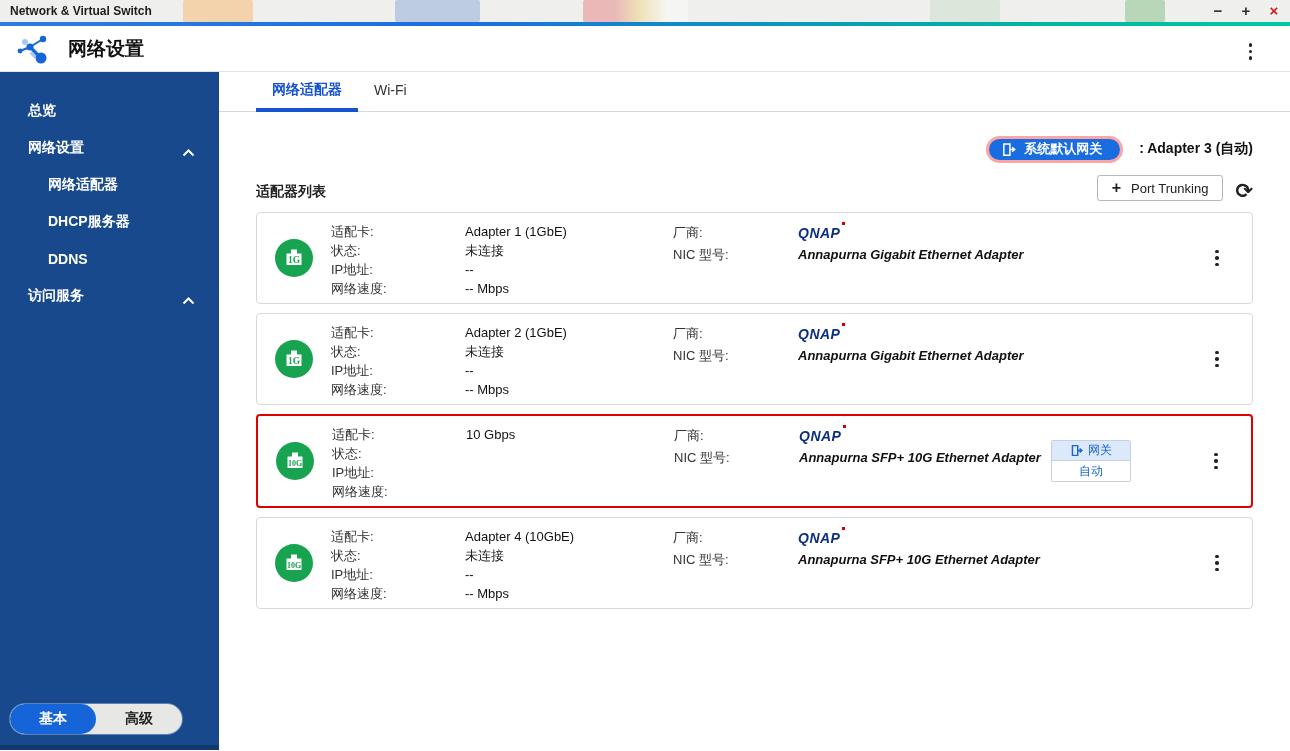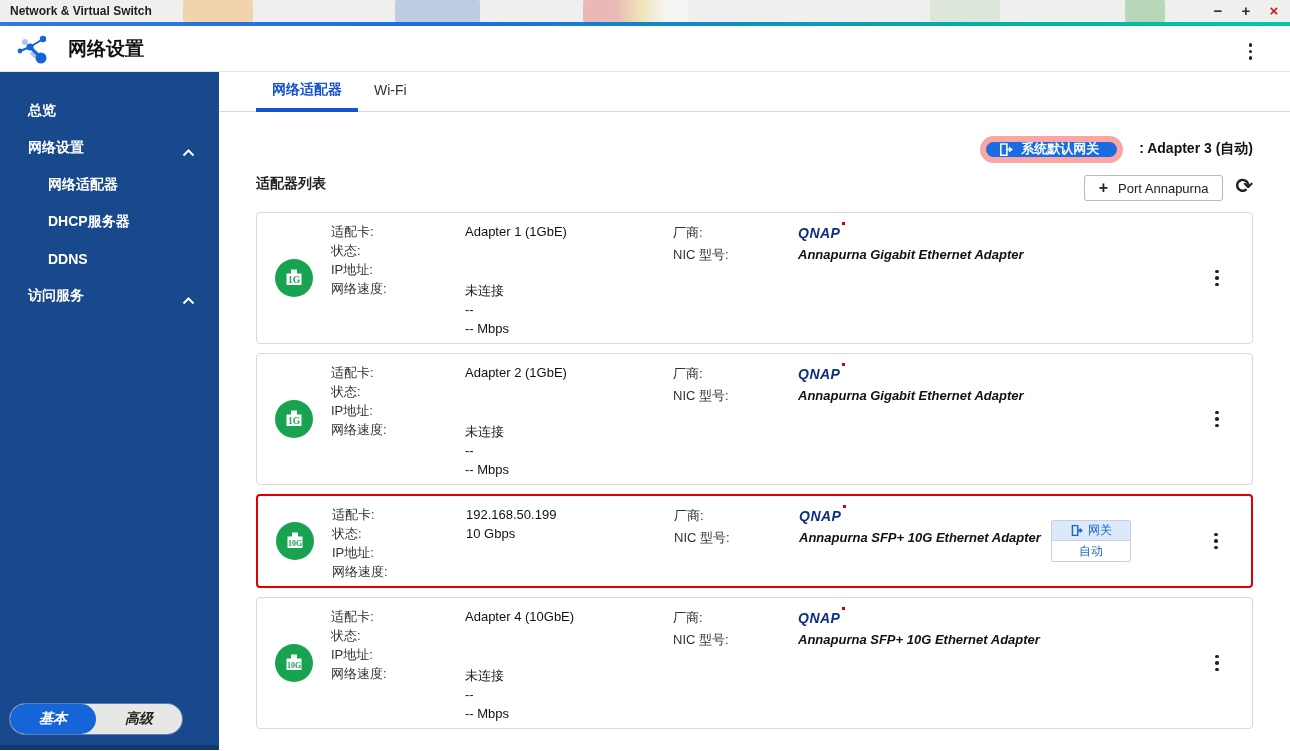--- a/index.html
+++ b/index.html
@@ -26,51 +26,51 @@
   .hdr-kebab { position:absolute; right:32px; top:11px; }
 
   .bodyrow { display:flex; height:678px; }
 
   
   .sidebar { width:219px; flex:none; background:#17498c; position:relative; }
   #side-items { padding-top:20px; }
   .side-item { height:37px; display:flex; align-items:center; color:#fff; font-size:14px; font-weight:600; padding-left:28px; cursor:pointer; position:relative; }
   .side-item.lvl1 { padding-left:48px; }
   .side-item .chev { position:absolute; right:24px; top:15px; }
-  .mode-toggle { position:absolute; left:10px; bottom:16px; width:172px; height:30px; background:#e7e7e5; border-radius:16px; display:flex; box-shadow:0 0 0 1px rgba(255,255,255,.3); overflow:hidden;font-style:italic; }
+  .mode-toggle { position:absolute; left:10px; bottom:16px; width:172px; height:30px; background:#e7e7e5; border-radius:16px; display:flex; box-shadow:0 0 0 1px rgba(255,255,255,.3); overflow:hidden; }
   .seg { flex:1; display:flex; align-items:center; justify-content:center; font-size:14px; font-weight:600; color:#222; cursor:pointer; border-radius:16px; }
   .seg.active { background:#1565d8; color:#fff; }
   .sidebar-edge { position:absolute; bottom:0; left:0; width:100%; height:5px; background:#0e3a70; }
 
   
   .content { flex:1; background:#fff; }
   .tabbar { height:40px; display:flex; border-bottom:1px solid #d8d8d8; padding-left:37px; }
   .tab { display:flex; align-items:center; padding:0 16px; font-size:14px; color:#333; cursor:pointer; border-bottom:4px solid transparent; margin-bottom:-1px; }
   .tab.active { color:#1553cf; font-weight:700; border-bottom-color:#1553cf; }
   .inner { padding:0 37px; }
 
   .gateway-row { margin-top:23px; height:28px; display:flex; justify-content:flex-end; align-items:center; }
-  .gw-btn { height:27px; border-radius:14px; background:#1a6de0; border:6px solid #fca5a5; color:#fff; display:inline-flex; align-items:center; gap:8px; padding:0 18px 0 12px; font-size:13px; font-weight:600; cursor:pointer; }
+  .gw-btn { height:27px; border-radius:14px; background:#1a6de0; border:3px solid #fca5a5; color:#fff; display:inline-flex; align-items:center; gap:8px; padding:0 18px 0 12px; font-size:13px; font-weight:600; cursor:pointer; }
   .gw-value { font-size:14px; font-weight:700; color:#111; margin-left:16px; }
 
-  .list-row { margin-top:12px; height:26px; display:flex; align-items:flex-start; }
+  .list-row { margin-top:12px; height:26px; display:flex; align-items:flex-end; }
   .list-title { font-size:14px; font-weight:700; color:#222; }
   .pt-btn { margin-left:auto; height:26px; background:#fff; border:1px solid #b9b9b9; border-radius:3px; display:inline-flex; align-items:center; gap:10px; padding:0 14px; font-size:13px; color:#222; cursor:pointer; }
   .pt-plus { font-size:16px; font-weight:600; line-height:1; }
   .refresh { margin-left:12px; font-size:21px; font-weight:700; color:#222; cursor:pointer; line-height:1; }
 
   
   #cards { margin-top:11px; }
   .card { border:1px solid #d9d9d9; border-radius:4px; background:#fff; display:flex; align-items:stretch; margin-bottom:9px; padding:5px 0; min-height:88px; }
   .card.selected { border:2px solid #e00000; }
   .c-icon { width:74px; display:flex; align-items:center; justify-content:center; flex:none;font-family:Liberation Serif, serif; }
   .c-labels { width:134px; flex:none; font-size:13px; color:#333; line-height:19px; padding-top:4px; }
   .c-values { width:208px; flex:none; font-size:13px; color:#111; line-height:19px; padding-top:4px; }
   .v-name, .v-ip, .v-speed { font-weight:400; }
-  .v-status { color:#222;margin-top:40px; }
+  .v-status { color:#222; }
   .v-status.connected { color:#009a2b; font-weight:600; }
   .c-vlabels { width:125px; flex:none; font-size:13px; color:#333; line-height:22px; padding-top:4px; }
   .c-vvalues { flex:1; line-height:22px; padding-top:4px; min-width:0;font-style:italic; }
   .qnap { font-size:14px; font-weight:800; color:#0d2f80; letter-spacing:.5px; display:inline-block; }
   .qnap::after { content:""; display:inline-block; width:3px; height:3px; background:#d00000; margin-left:2px; vertical-align:top; }
   .model { font-size:13px; font-weight:700; color:#111; white-space:nowrap; overflow:hidden; }
   .c-tag { width:130px; flex:none; display:flex; align-items:center; }
   .tagbox { width:80px; border:1px solid #c6d0de; border-radius:2px; overflow:hidden; font-size:12px; color:#1b66cc; background:#fff; }
   .tag-row { height:20px; display:flex; align-items:center; justify-content:center; gap:5px; }
   .tag-row.gw { background:#dce9fa; border-bottom:1px solid #c6d0de; }
@@ -175,21 +175,21 @@
             </svg>
             <span>系统默认网关</span>
           </button>
           <span class="gw-value">: Adapter 3 (自动)</span>
         </div>
 
         <div class="list-row">
           <span class="list-title">适配器列表</span>
           <button class="pt-btn">
             <span class="pt-plus">+</span>
-            <span>Port Annapurna</span>
+            <span>Port Trunking</span>
           </button>
           <span class="refresh">⟳</span>
         </div>
 
         <div id="cards">
             <div class="card">
               <div class="c-icon">
                 <svg width="40" height="40" viewBox="0 0 40 40">
                   <circle cx="20" cy="20" r="19" fill="#17A34F"></circle>
                   <path d="M12.5 15.5 h4.5 v-4 h6 v4 h4.5 v11.5 h-15 Z" fill="#fff"></path>
@@ -270,21 +270,20 @@
                   <text x="20" y="24.5" text-anchor="middle" font-size="8" font-weight="bold" fill="#17A34F">10G</text>
                 </svg>
               </div>
               <div class="c-labels">
                 <div>适配卡:</div>
                 <div>状态:</div>
                 <div>IP地址:</div>
                 <div>网络速度:</div>
               </div>
               <div class="c-values">
-                <div class="v-ip">192.168.50.199</div>
                 <div class="v-speed">10 Gbps</div>
               </div>
               <div class="c-vlabels">
                 <div>厂商:</div>
                 <div>NIC 型号:</div>
               </div>
               <div class="c-vvalues">
                 <div><span class="qnap">QNAP</span></div>
                 <div class="model">Annapurna SFP+ 10G Ethernet Adapter</div>
               </div>

